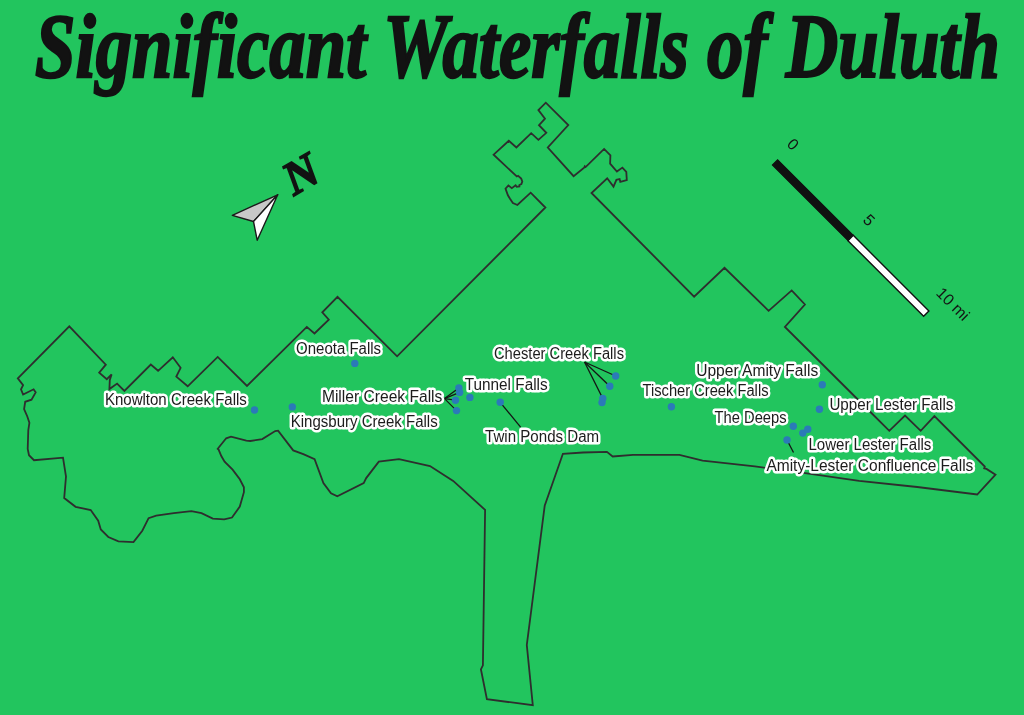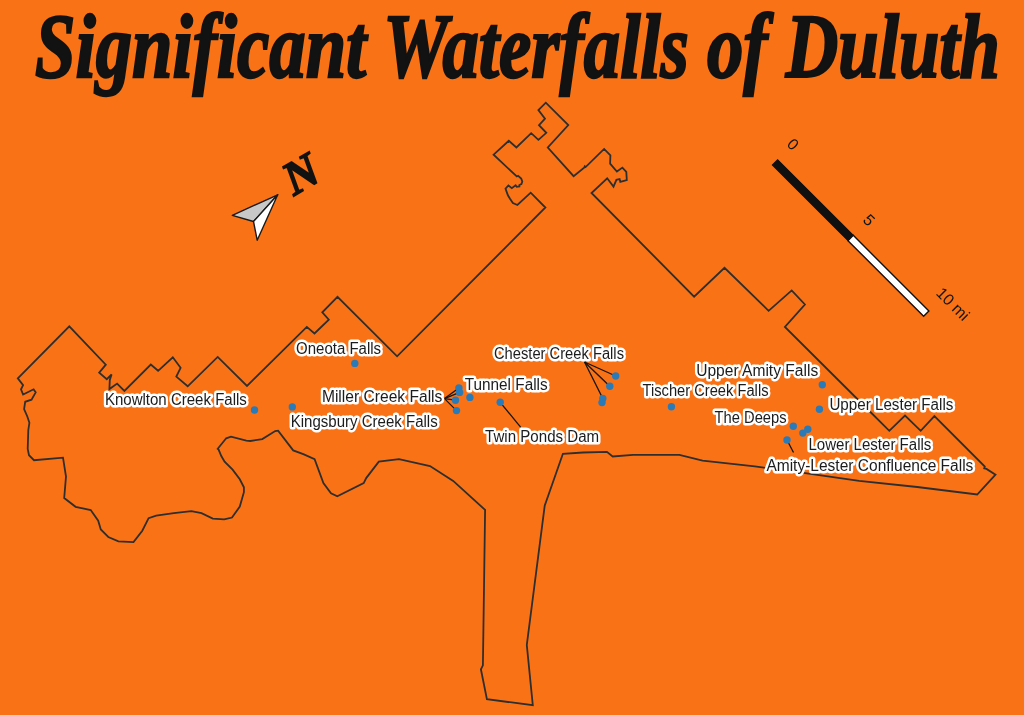--- a/index.html
+++ b/index.html
@@ -1,16 +1,16 @@
 <!DOCTYPE html>
 <html><head>
 <meta charset="utf-8">
 <style>
   html,body{margin:0;padding:0;background:#ffffff;}
-  #page{position:relative;width:1024px;height:715px;background:#f97316;overflow:hidden;}
+  #page{position:relative;width:1024px;height:715px;background:#22c55e;overflow:hidden;}
   svg{position:absolute;left:0;top:0;}
   .lbl{font-family:"Liberation Sans",sans-serif;font-size:15.8px;fill:#1c1c1c;
     paint-order:stroke;stroke:#ffffff;stroke-width:5px;stroke-linejoin:round;}
   .ttl{font-family:"Liberation Serif",serif;font-weight:bold;font-style:italic;fill:#121212;}
   .sc{font-family:"Liberation Sans",sans-serif;font-size:16px;fill:#141414;}
 </style>
 </head>
 <body>
 <div id="page">
   <svg width="1024" height="715" viewBox="0 0 1024 715">

